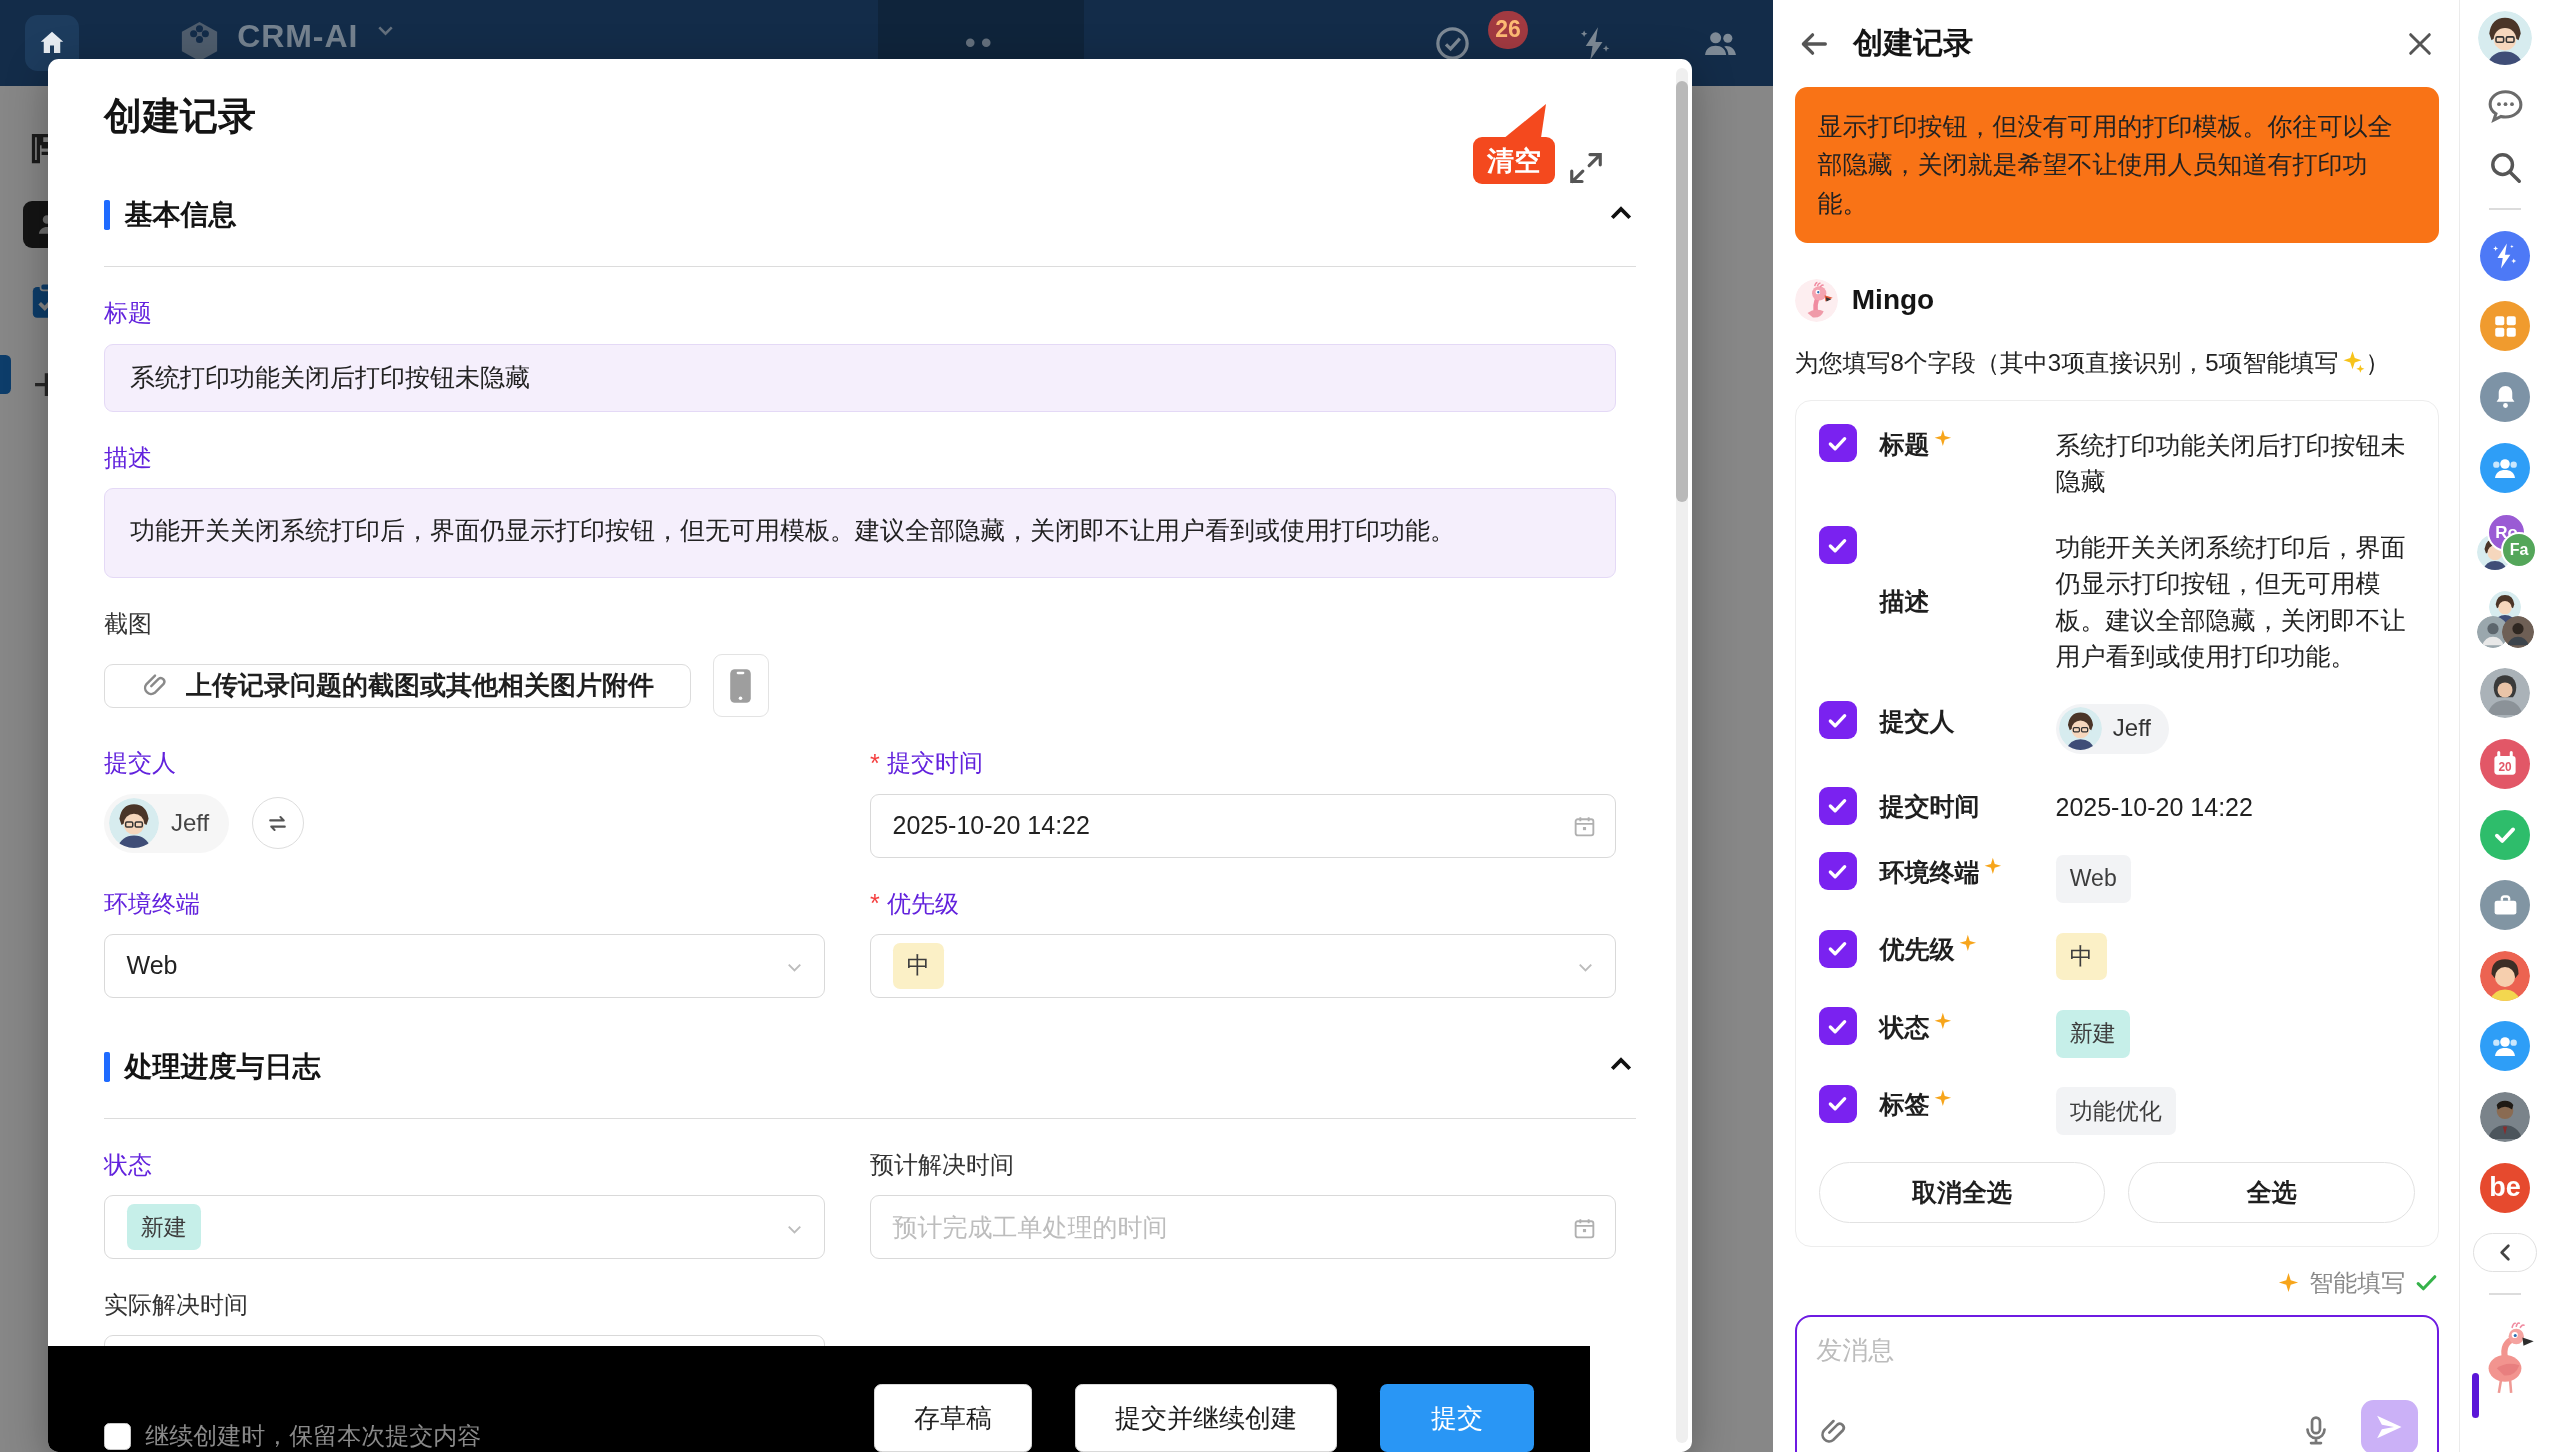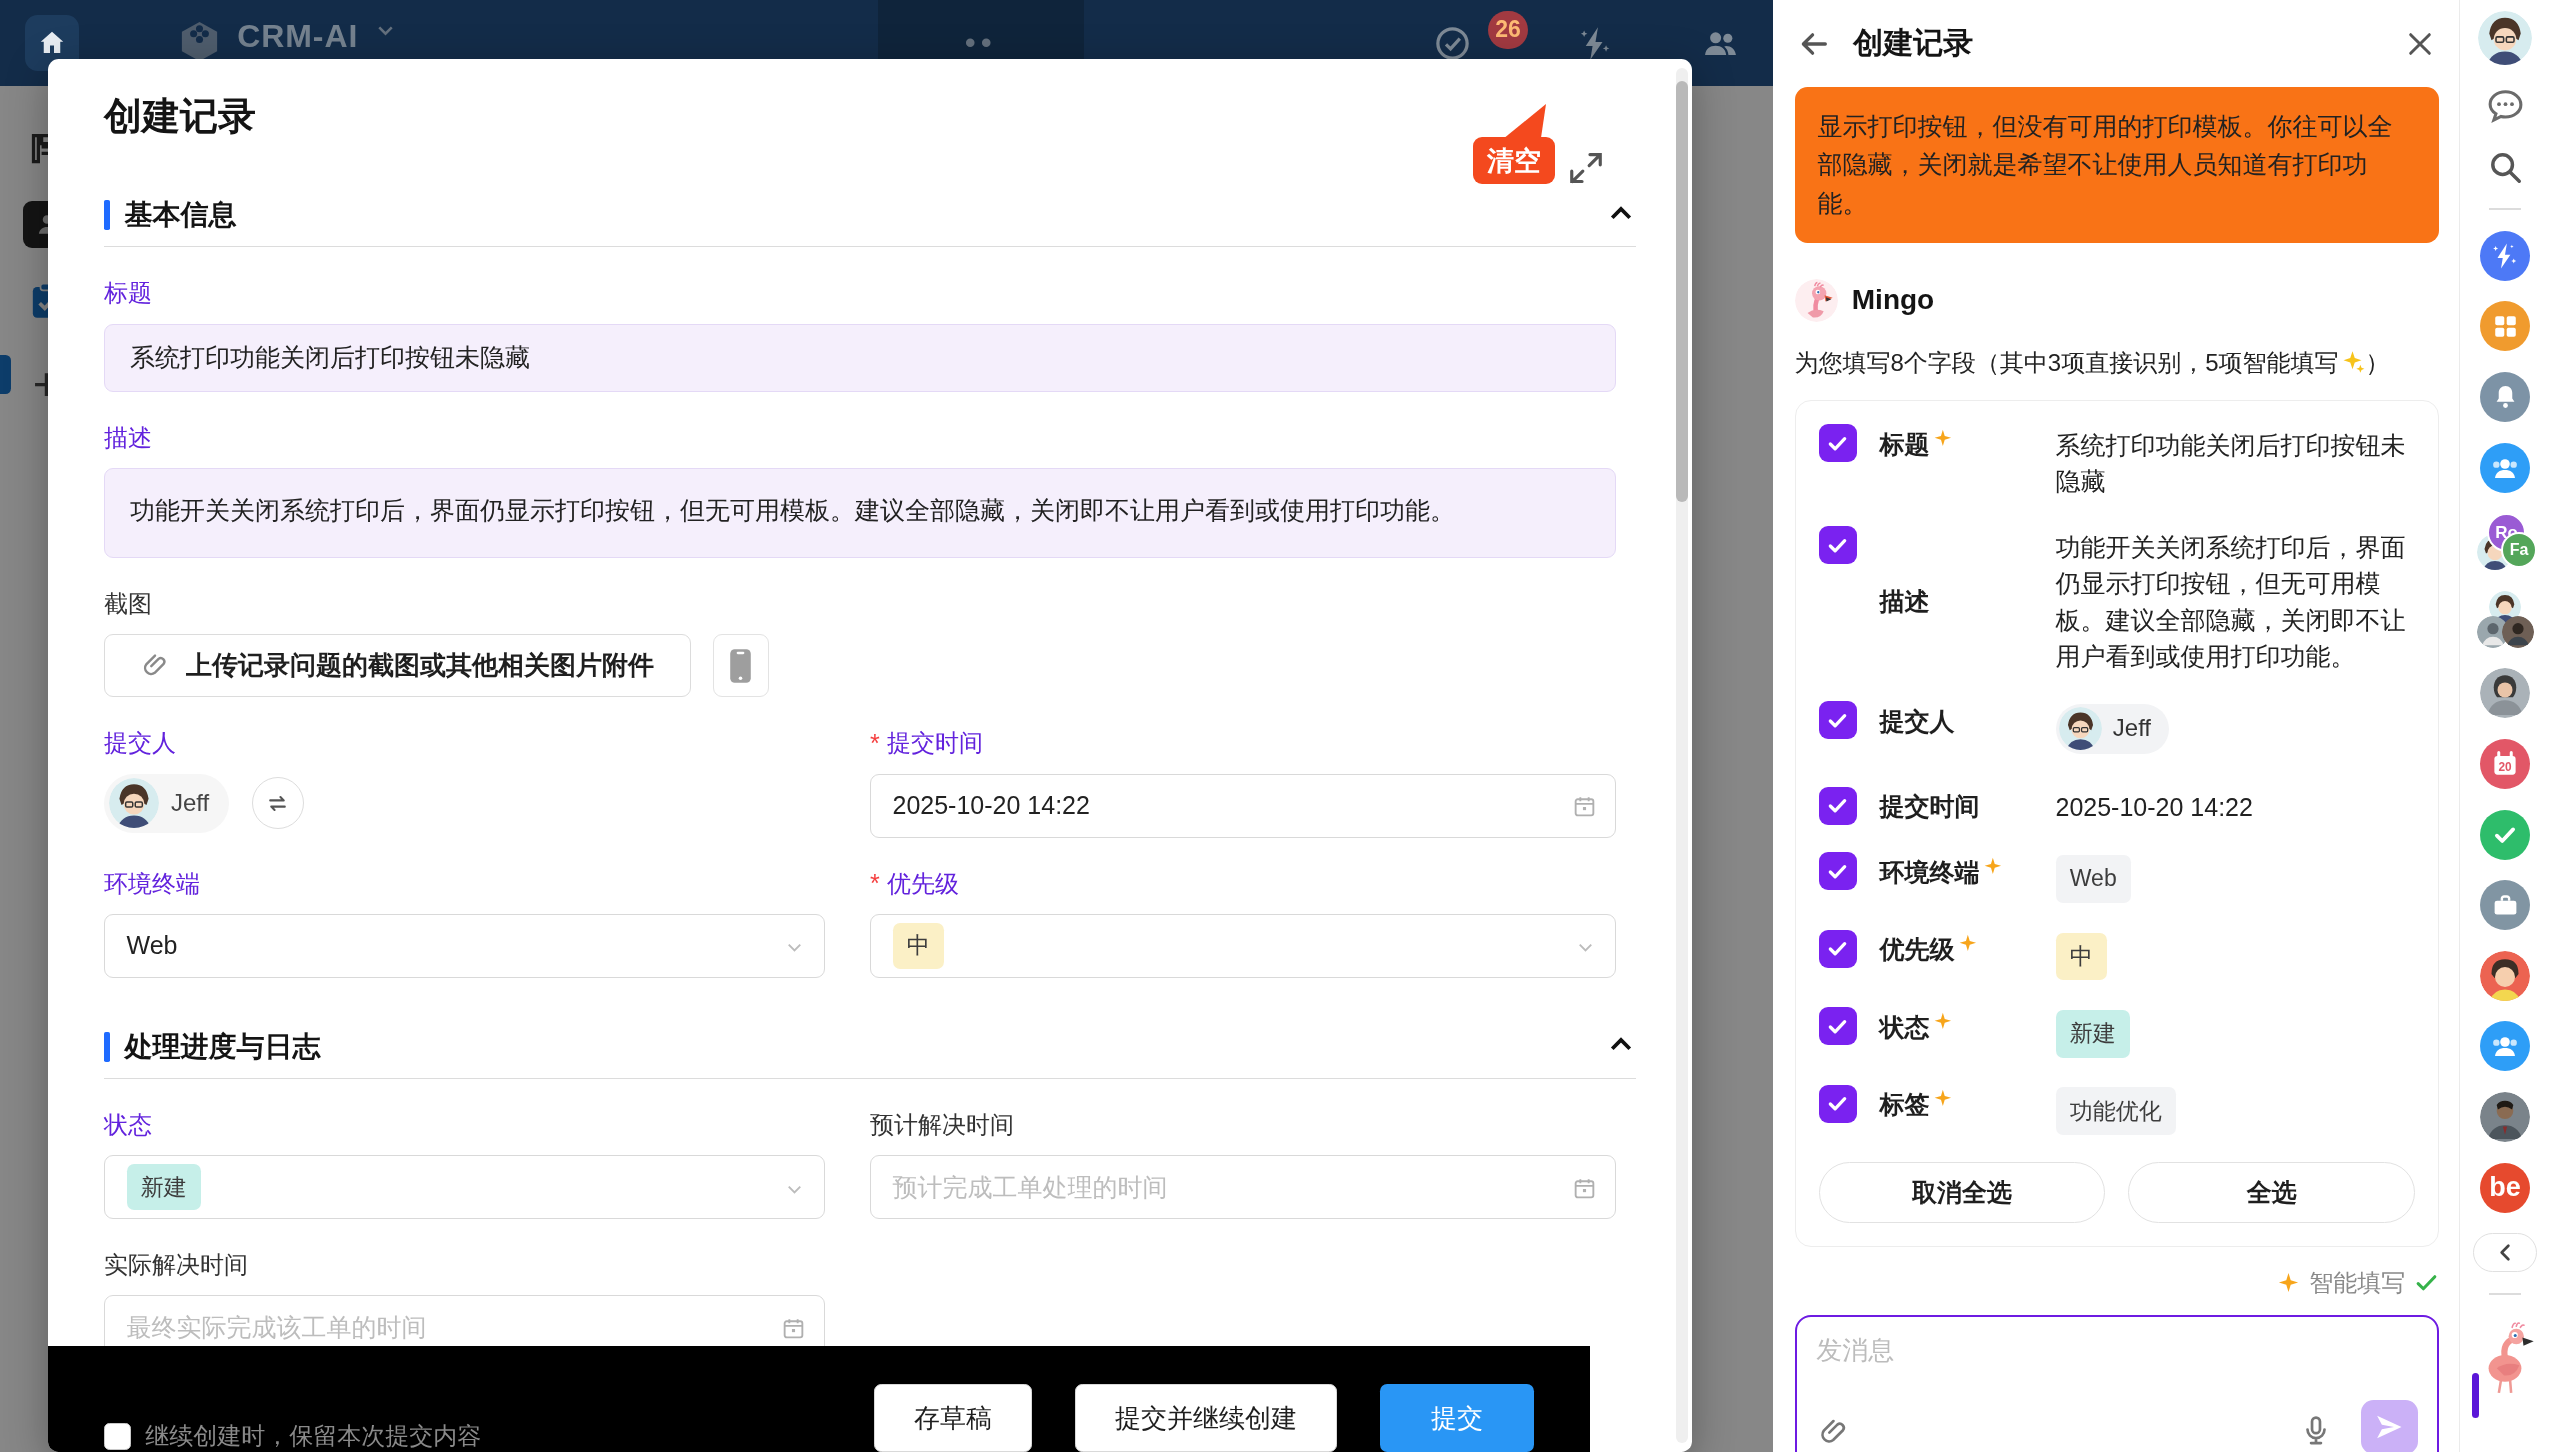--- a/index.html
+++ b/index.html
@@ -27,32 +27,32 @@
   .modal { position:absolute; left:48px; top:59px; width:1644px; height:1393px; background:#fff; border-radius:10.7px; box-shadow:0 10.7px 43px rgba(0,0,0,0.3); z-index:3; overflow:hidden; }
   .m-scrolltrack { position:absolute; right:3.6px; top:9px; width:12.5px; height:1375px; background:#efefef; border-radius:6.3px; }
   .m-scrollthumb { position:absolute; right:3.6px; top:21.5px; width:12.5px; height:421px; background:#b9b9b9; border-radius:6.3px; }
   .m-content { padding:27px 56px 0 56px; }
   .m-title { font-size:38px; font-weight:bold; color:#141414; margin-top:5.4px; }
   .m-tools { position:absolute; top:86px; right:84px; display:flex; gap:32px; }
   .m-toolbtn { width:45px; height:45px; display:flex; align-items:center; justify-content:center; cursor:pointer; }
   .tip { position:absolute; left:1425px; top:78px; width:82px; height:47px; background:#f4491e; border-radius:9px; color:#fff; font-size:27px; font-weight:bold; display:flex; align-items:center; justify-content:center; z-index:5; }
   .tip-arrow { position:absolute; left:1455px; top:45px; width:43px; height:35px; background:#f4491e; clip-path:polygon(0 100%, 100% 0, 88% 100%); z-index:5; }
 
-  .m-sec { display:flex; align-items:center; margin-top:54px; border-bottom:0.9px solid #dcdcdc; padding-bottom:12px; }
+  .m-sec { display:flex; align-items:center; margin-top:54px; border-bottom:0.9px solid #dcdcdc; padding-bottom:32px; }
   .m-sec-bar { width:6.3px; height:30px; background:#1f6bff; border-radius:1.8px; margin-right:14.3px; }
   .m-sec-title { font-size:28px; font-weight:bold; color:#141414; flex:1; }
 
   .flabel { font-size:24px; color:#6222dd; margin-top:30px; margin-bottom:14.3px; display:flex; align-items:center; }
   .flabel.dark { color:#333; }
   .req { color:#f53f3f; margin-right:7.2px; font-size:25px; }
   .lav { background:#f5effc; border:0.9px solid #e4d9f6; }
   .tinput { width:1512px; height:68px; border-radius:9px; padding:0 25px; font-size:25px; color:#222; font-family:inherit; outline:none; }
   .tdesc { width:1512px; min-height:90px; border-radius:9px; padding:23px 25px; font-size:25px; color:#222; line-height:1.5; }
   .upl-row { display:flex; gap:21.5px; align-items:center; }
-  .upl-btn { height:63px; border:0.9px solid #dcdcdc; border-radius:9px; background:#fff; display:flex; align-items:center; gap:16px; padding:0 36px; font-size:26px; font-weight:600; color:#1f1f1f; cursor:pointer; }
+  .upl-btn { height:44px; border:0.9px solid #dcdcdc; border-radius:9px; background:#fff; display:flex; align-items:center; gap:16px; padding:0 36px; font-size:26px; font-weight:600; color:#1f1f1f; cursor:pointer; }
   .phone-btn { width:56px; height:63px; border:0.9px solid #e3e3e3; border-radius:9px; background:#fff; display:flex; align-items:center; justify-content:center; cursor:pointer; }
 
   .mrow { display:grid; grid-template-columns:721px 746px; column-gap:45px; align-items:start; }
   .selbox { height:64px; border:0.9px solid #d9d9d9; border-radius:9px; background:#fff; display:flex; align-items:center; padding:0 21.5px; font-size:25px; color:#222; position:relative; }
   .selbox .chev { position:absolute; right:18px; top:21.5px; }
   .selbox .cal { position:absolute; right:18px; top:19.7px; }
   .ph { color:#bdbdbd; }
   .tag { display:inline-block; border-radius:7.2px; padding:7.2px 14.3px; font-size:23px; color:#3d3d3d; }
   .tg-yellow { background:#fbf0c6; }
   .tg-cyan { background:#c6efe9; }

